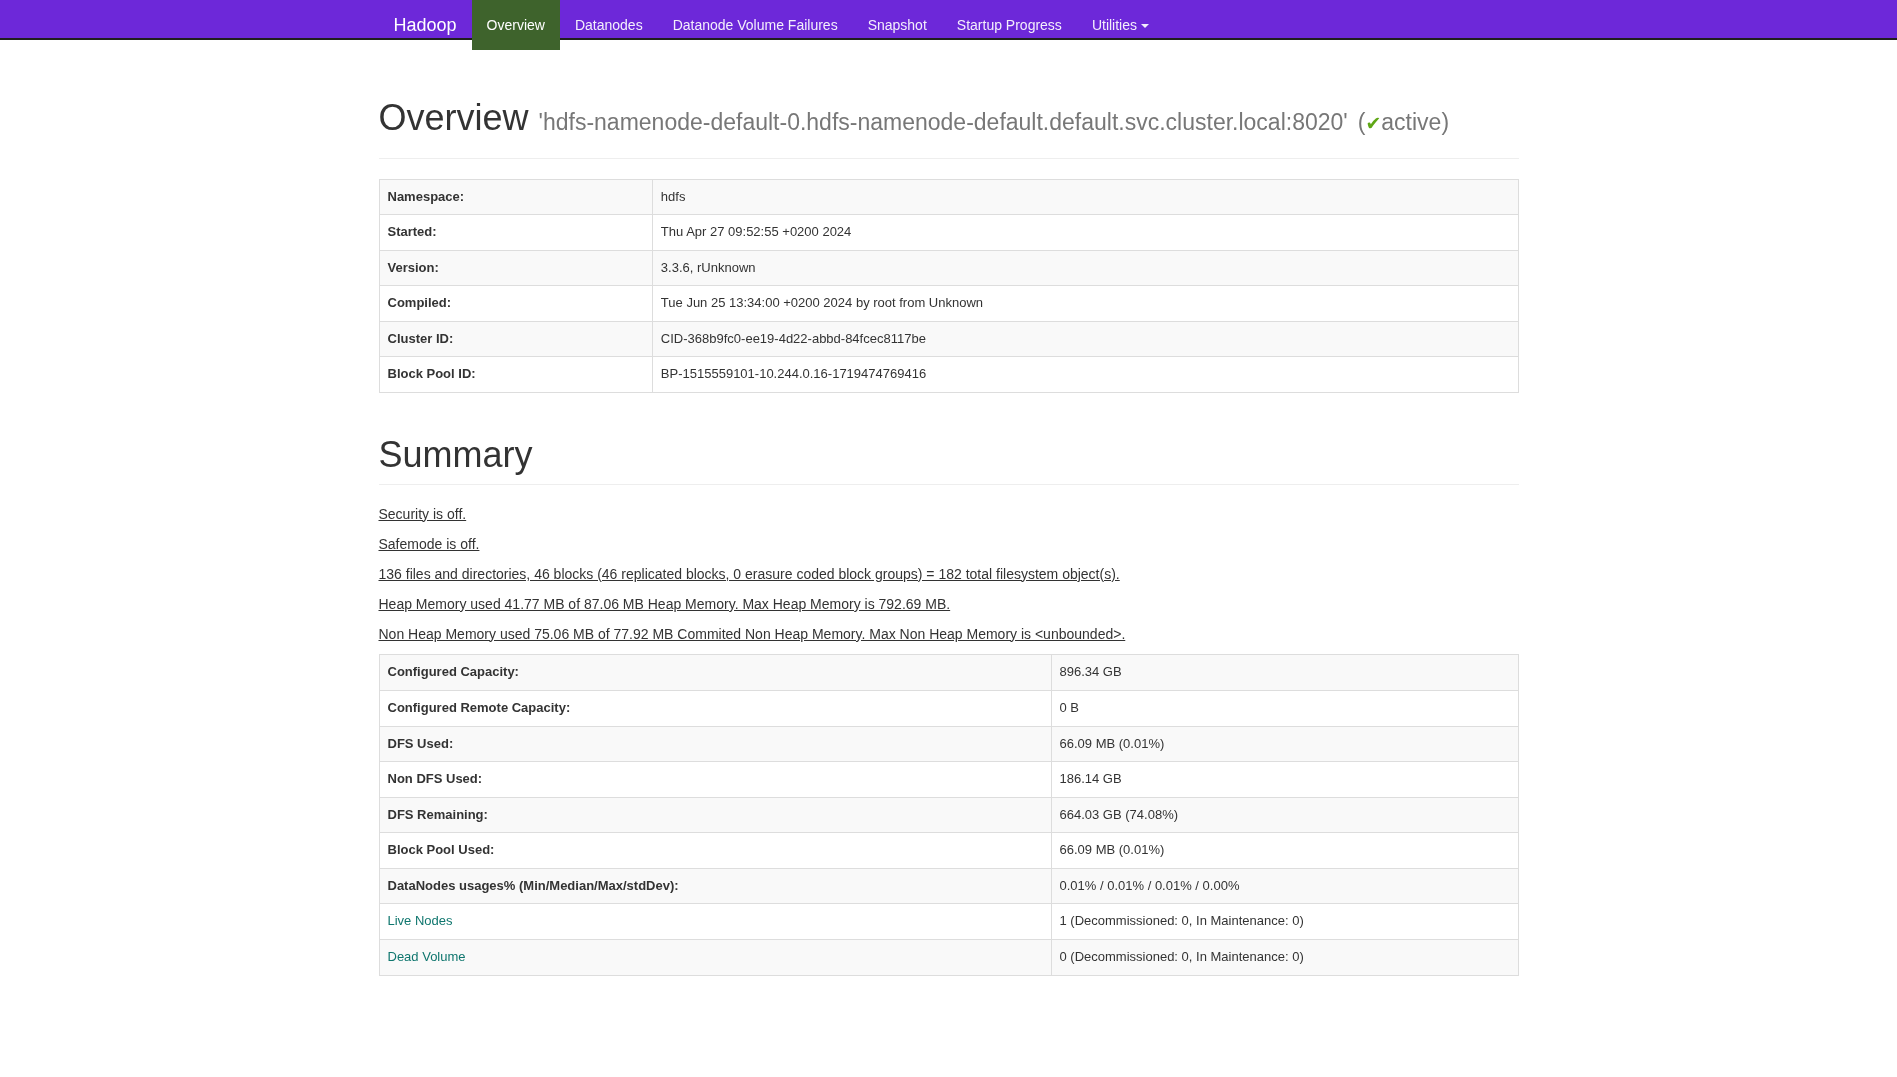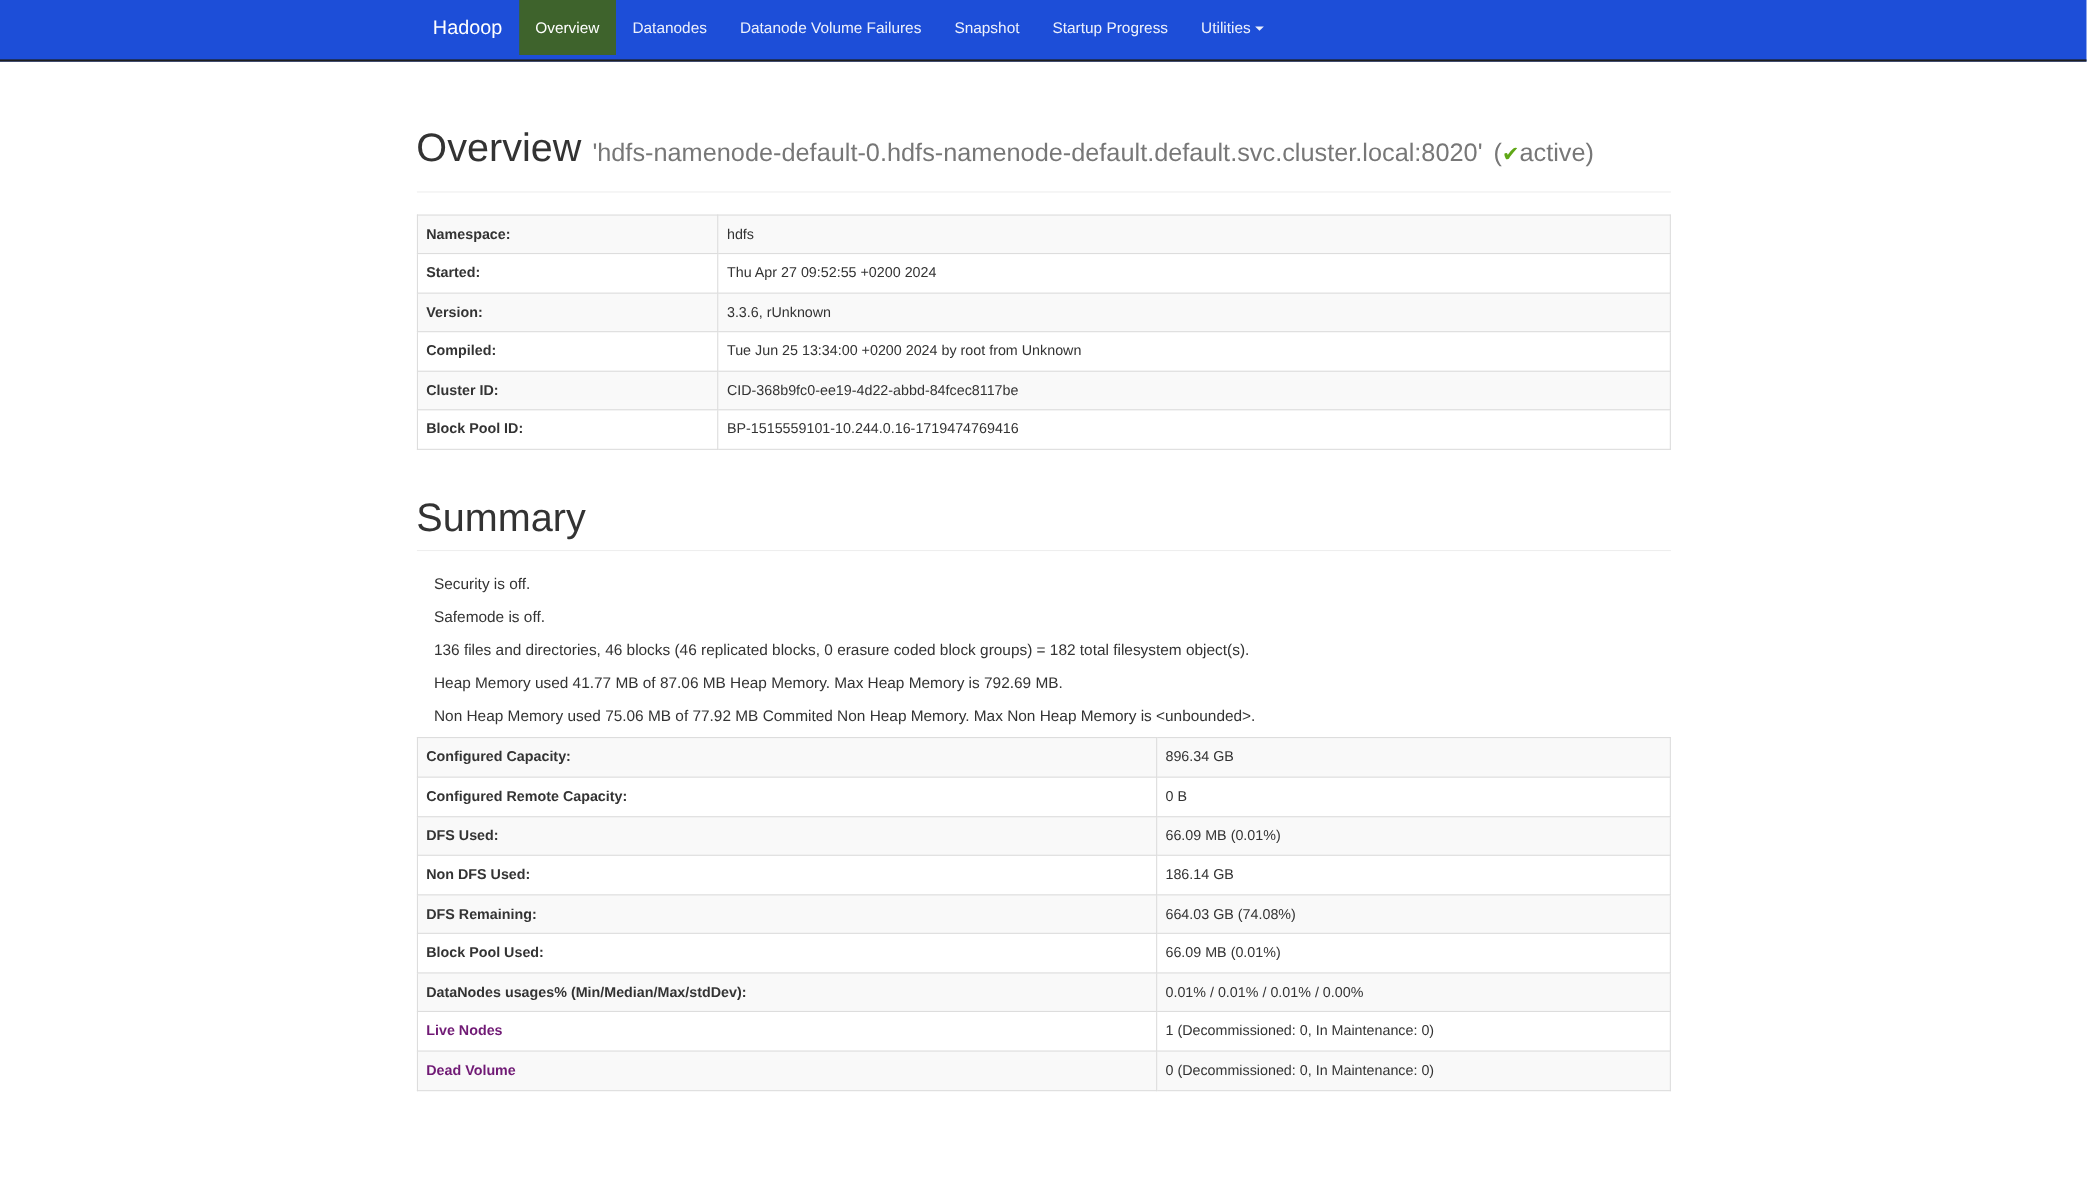--- a/index.html
+++ b/index.html
@@ -6,21 +6,21 @@
   html, body { margin: 0; padding: 0; }
   body {
     width: 1897px; height: 1077px; overflow: hidden;
     background: #fff; color: #333;
     font-family: "Liberation Sans", "DejaVu Sans", sans-serif;
     font-size: 14px; line-height: 1.42857;
   }
 
   
   .navbar {
-    height: 56px; background: #1d4ed8;
+    height: 40px; background: #6d28d9;
     border-bottom: 2px solid #1f1f1f;
   }
   .navbar .container { height: 50px; }
   .container { width: 1170px; margin: 0 auto; padding: 0 15px; }
   .navbar-brand {
     float: left; height: 50px; padding: 14px 15px;
     font-size: 18px; color: #fff; text-decoration: none; line-height: 22px;
   }
   .navbar-nav { float: left; margin: 0; padding: 0; list-style: none; }
   .navbar-nav li { float: left; }
@@ -53,24 +53,24 @@
     border: 1px solid #ddd; background: #fff;
   }
   table.info-table td {
     padding: 8px; border: 1px solid #ddd; vertical-align: top;
     font-size: 13px; line-height: 1.42857;
   }
   table.info-table tr:nth-child(odd) { background: #f9f9f9; }
   table.info-table td.lbl { font-weight: bold; }
   table.ov td.lbl { width: 24%; }
   table.sum td.lbl { width: 59%; }
-  a.node-link { color: #701a75; text-decoration: none; font-weight: bold; cursor: pointer; }
+  a.node-link { color: #0f766e; text-decoration: none; font-weight: normal; cursor: pointer; }
 
   
-  p.summary-line { margin: 0 16px 10px; }
+  p.summary-line { margin: 0 0 10px; text-decoration: underline; }
 </style>
 </head>
 <body>
 
 <nav class="navbar">
   <div class="container">
     <a class="navbar-brand">Hadoop</a>
     <ul class="navbar-nav">
       <li class="active">
         <a>Overview</a>

